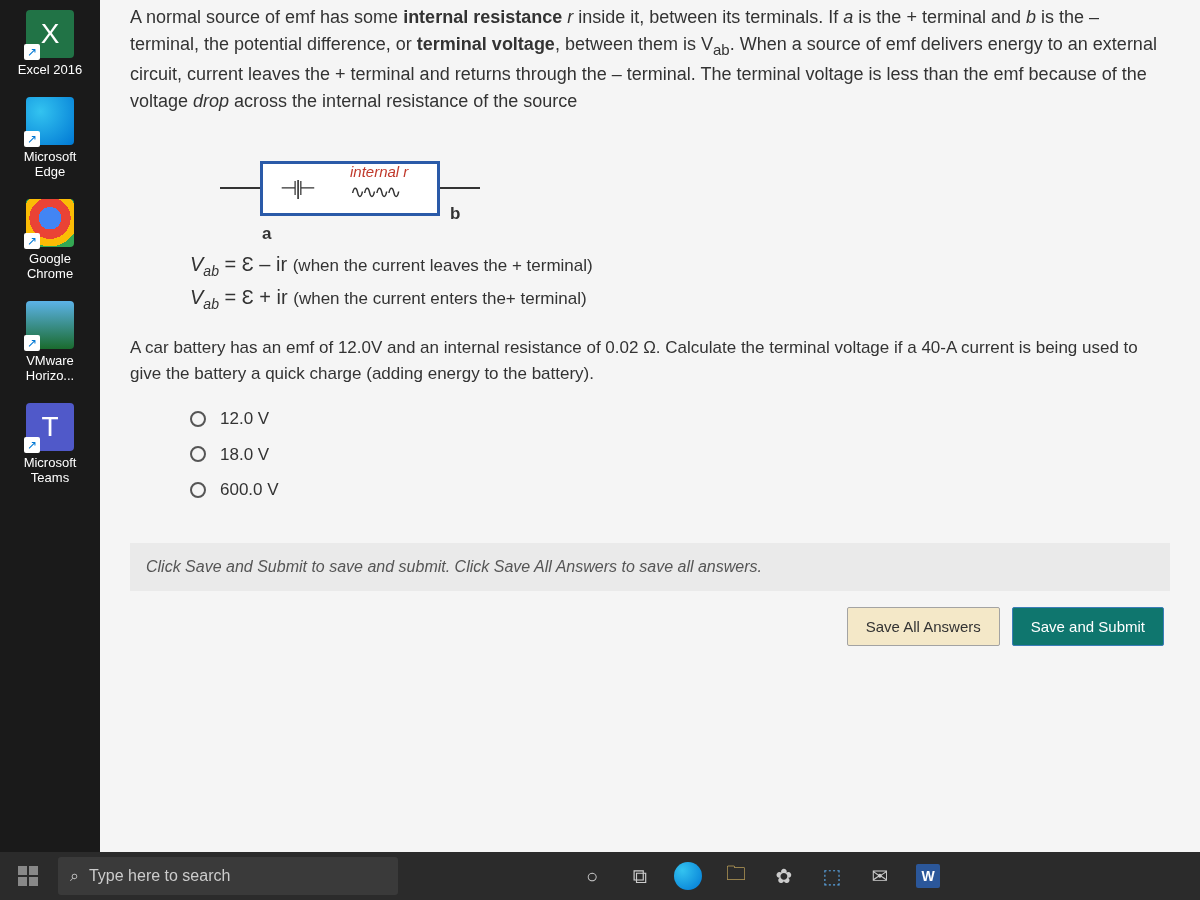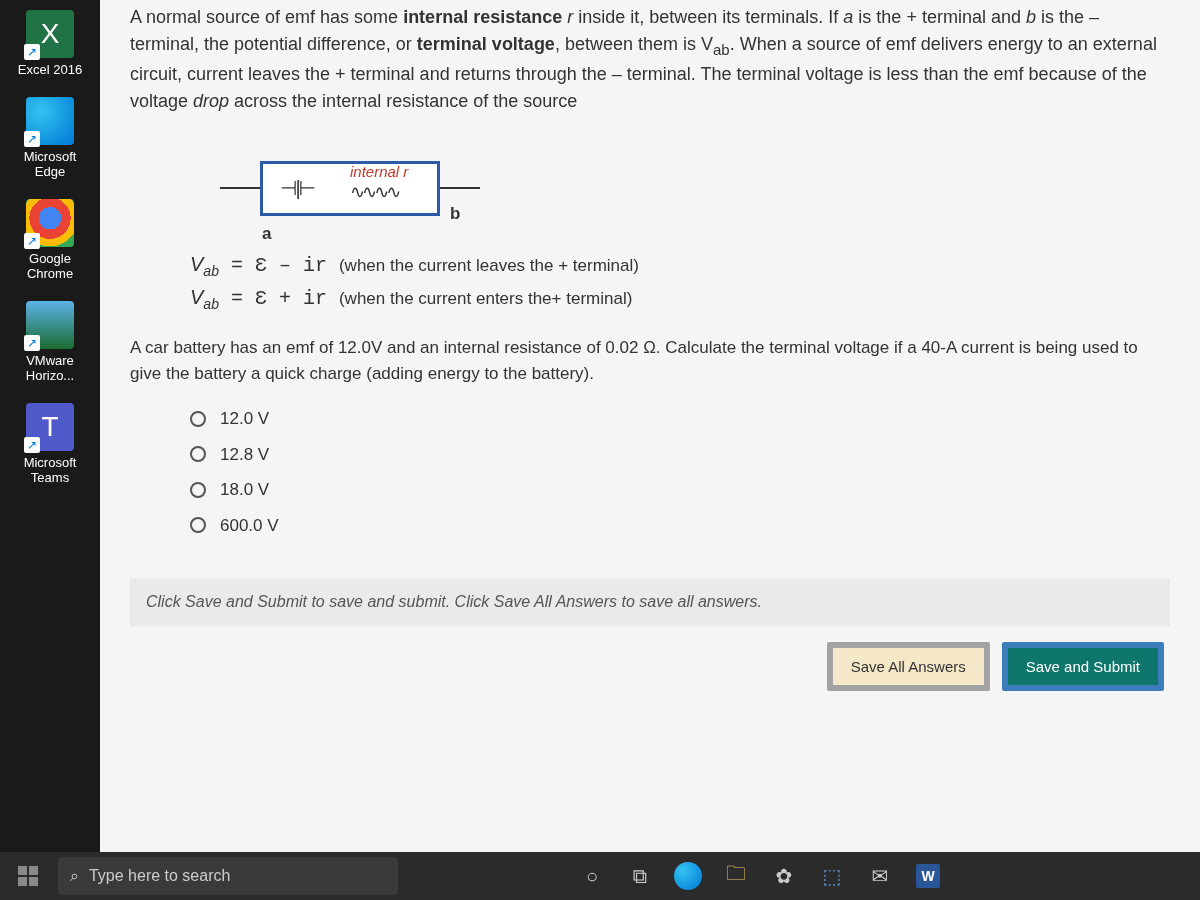--- a/index.html
+++ b/index.html
@@ -123,21 +123,21 @@
       top: 46px;
       width: 40px;
       height: 2px;
       background: #333;
     }
     .term-a { position: absolute; left: 42px; top: 80px; font-weight: bold; font-size: 17px; }
     .term-b { position: absolute; left: 230px; top: 60px; font-weight: bold; font-size: 17px; }
 
     .equations { margin: 6px 0 20px 60px; font-size: 20px; }
     .equations .sub { font-size: 0.7em; vertical-align: sub; font-style: italic; }
-    .equations .eps { font-family: Liberation Mono, monospace; }
+    .equations .eps { font-family: Liberation Sans, sans-serif; }
     .equations .cond { font-size: 17px; }
 
     .question-text { margin: 12px 0 20px 0; font-size: 17px; }
 
     .answers { margin: 16px 0 20px 60px; }
     .answer-row { display: flex; align-items: center; gap: 14px; margin: 10px 0; font-size: 17px; cursor: pointer; }
     .radio {
       width: 16px;
       height: 16px;
       border: 2px solid #555;
@@ -155,21 +155,21 @@
     }
     .button-row {
       display: flex;
       justify-content: flex-end;
       gap: 12px;
       padding: 16px 6px;
     }
     .btn {
       padding: 10px 18px;
       font-size: 15px;
-      border: 6px solid #a3a3a3;
+      border: 1px solid #a3a3a3;
       cursor: pointer;
       border-radius: 2px;
     }
     .btn-save-all { background: #f4e8c8; color: #333; }
     .btn-submit { background: #0f766e; color: white; border-color: #3b7db8; }
 
     .taskbar {
       position: absolute;
       bottom: 0;
       left: 0;
@@ -286,24 +286,20 @@
 
   <p class="question-text">A car battery has an emf of 12.0V and an internal resistance of 0.02 Ω.  Calculate the terminal voltage if a 40-A current is being used to give the battery a quick charge (adding energy to the battery).</p>
 
   <div class="answers">
     <label class="answer-row">
       <span class="radio"></span>
       <span>12.0 V</span>
     </label>
     <label class="answer-row">
       <span class="radio"></span>
-      <span>12.8 V</span>
-    </label>
-    <label class="answer-row">
-      <span class="radio"></span>
       <span>18.0 V</span>
     </label>
     <label class="answer-row">
       <span class="radio"></span>
       <span>600.0 V</span>
     </label>
   </div>
 
   <div class="instruction-bar">Click Save and Submit to save and submit. Click Save All Answers to save all answers.</div>
 

